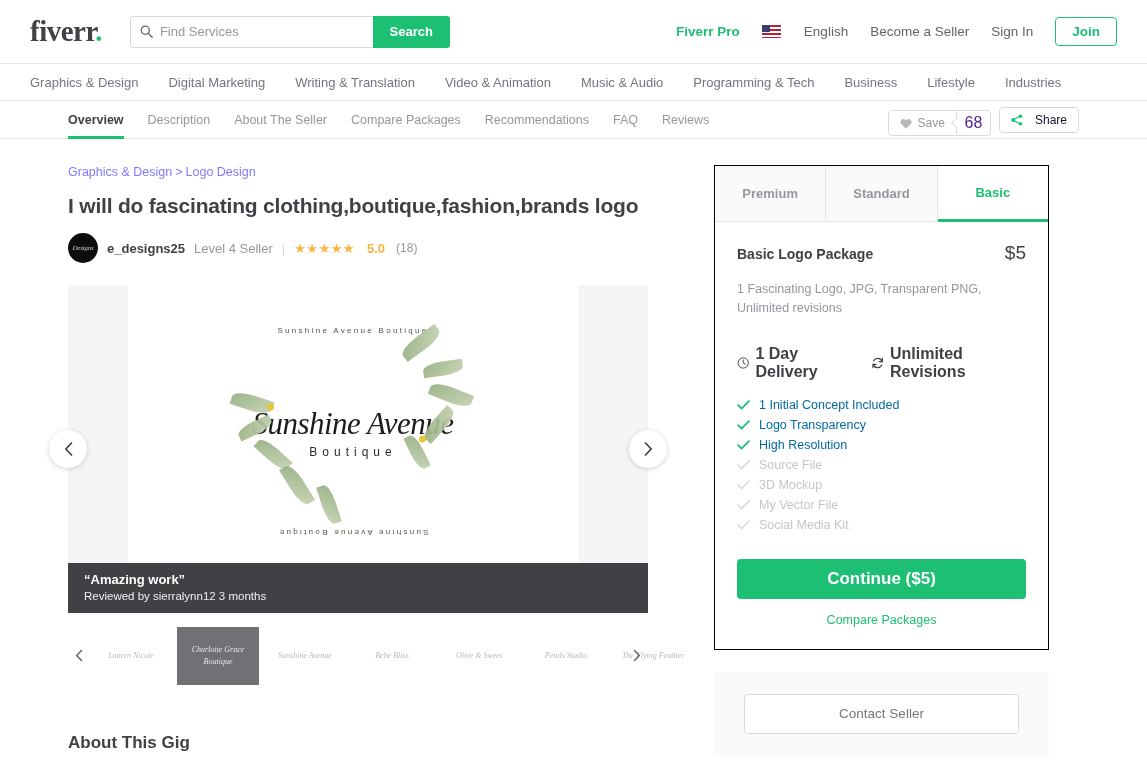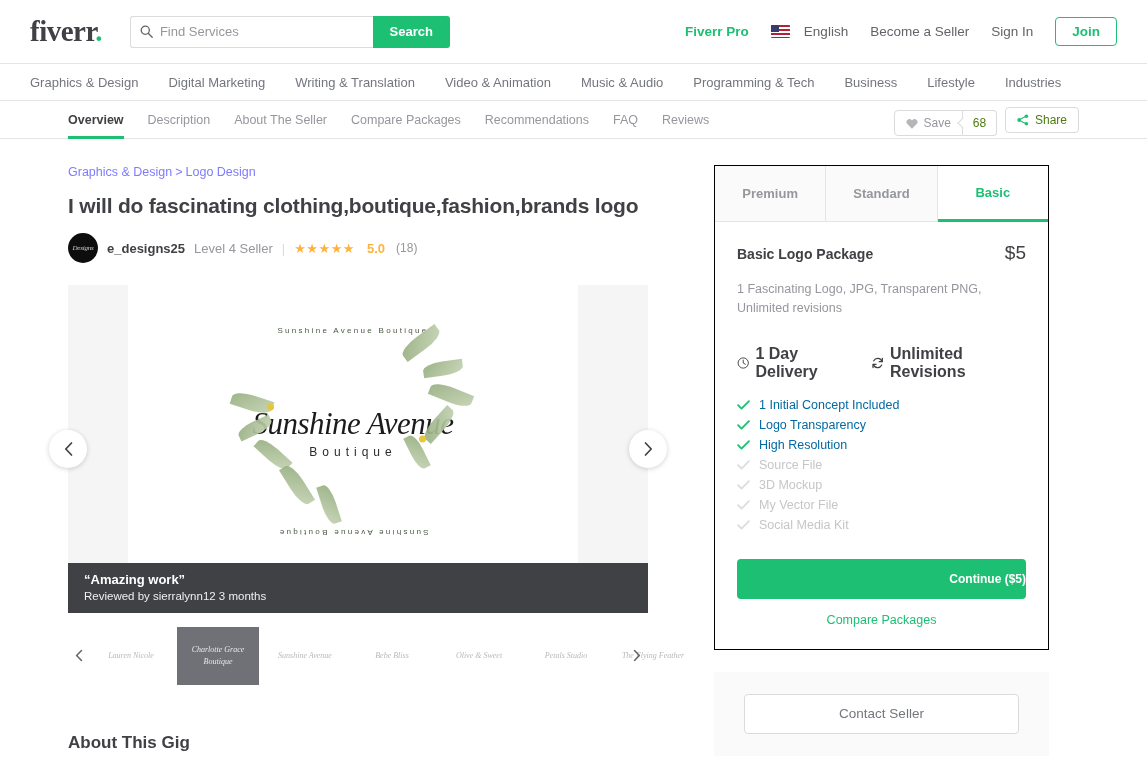--- a/index.html
+++ b/index.html
@@ -83,21 +83,21 @@
   .topnav a {
     font-size: 13.5px;
     color: #62646a;
     text-decoration: none;
     white-space: nowrap;
   }
   .topnav a.pro { color: #1dbf73; font-weight: bold; }
   .lang {
     display: flex;
     align-items: center;
-    gap: 14px;
+    gap: 23px;
     font-size: 13.5px;
     color: #62646a;
     white-space: nowrap;
   }
   .flag {
     width: 19px;
     height: 13px;
     position: relative;
     overflow: hidden;
     border-radius: 1px;
@@ -212,45 +212,45 @@
   }
   .save-count {
     display: flex;
     align-items: center;
     justify-content: center;
     border: 1px solid #dadbdd;
     border-left: none;
     border-radius: 0 4px 4px 0;
     background: #fff;
     min-width: 34px;
-    font-size: 12px;
-    color: #4d7c0f;
+    font-size: 16px;
+    color: #4c1d95;
     position: relative;
   }
   .save-count::before {
     content: "";
     position: absolute;
     left: -4px; top: 50%;
     width: 7px; height: 7px;
     background: #fff;
     border-left: 1px solid #dadbdd;
     border-bottom: 1px solid #dadbdd;
     transform: translateY(-50%) rotate(45deg);
   }
   .share-btn {
     display: flex;
     align-items: center;
-    gap: 6px;
+    gap: 12px;
     height: 26px;
     border: 1px solid #dadbdd;
     border-radius: 4px;
     background: #fff;
     padding: 0 11px;
     font-size: 12px;
-    color: #4d7c0f;
+    color: #0f172a;
     cursor: pointer;
     font-family: "Liberation Sans", sans-serif;
   }
 
   
   .page {
     display: flex;
     padding: 26px 68px 0 68px;
     gap: 66px;
     align-items: flex-start;
@@ -538,26 +538,25 @@
   .feat .chk { flex: 0 0 auto; width: 13px; }
 
   .continue-btn {
     display: block;
     width: 100%;
     background: #1dbf73;
     color: #fff;
     border: none;
     border-radius: 4px;
     height: 40px;
-    font-size: 12px;
+    font-size: 17px;
     font-weight: bold;
     cursor: pointer;
     margin-top: 24px;
     font-family: "Liberation Sans", sans-serif;
-    text-align: right;
   }
   .compare-link {
     display: block;
     text-align: center;
     font-size: 12.5px;
     color: #1dbf73;
     text-decoration: none;
     margin-top: 14px;
   }
 

